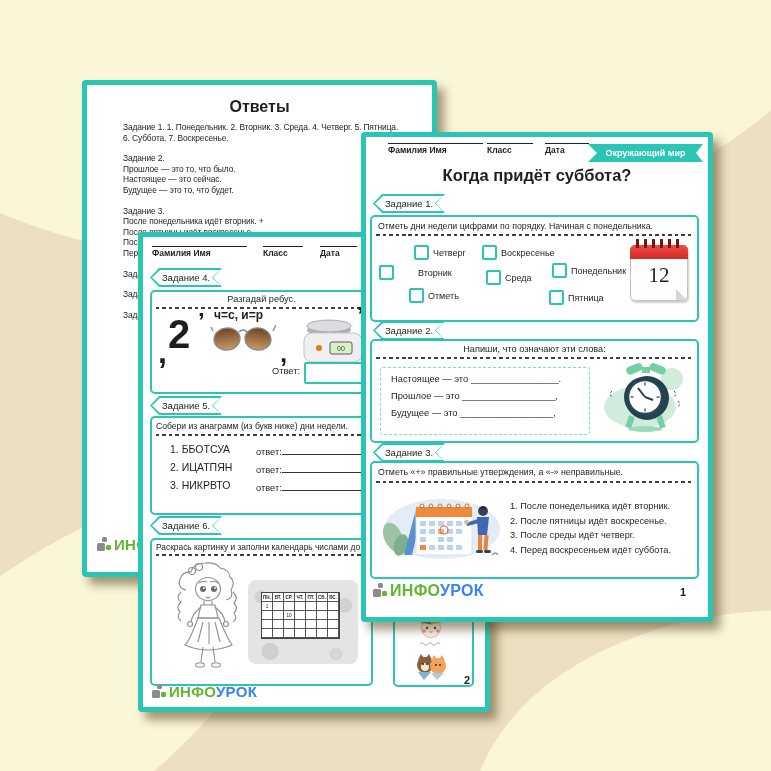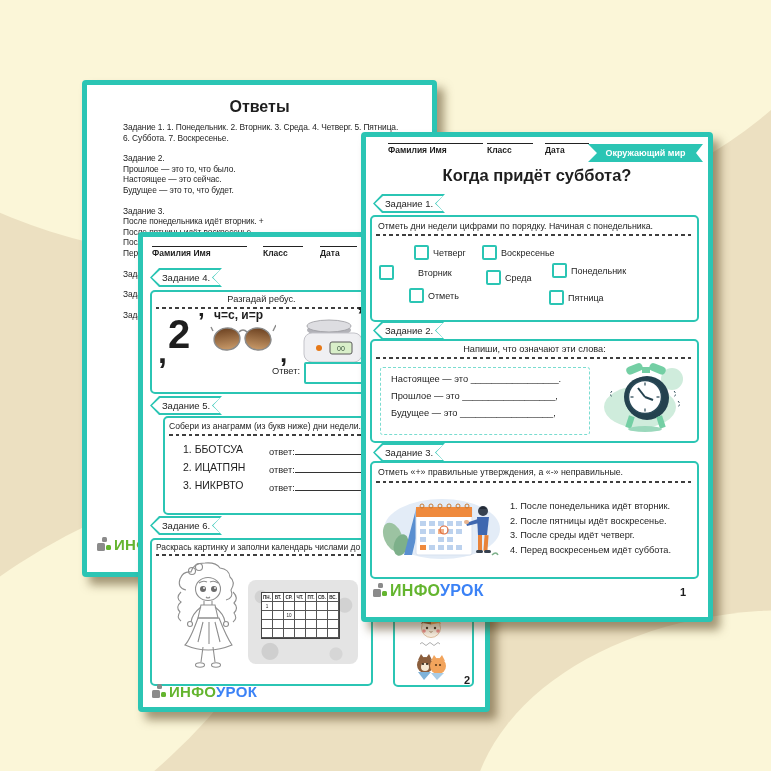--- a/index.html
+++ b/index.html
@@ -185,21 +185,21 @@
       <span class="rb" style="left:205px;top:12px;font-size:24px;">’</span>
       <span style="position:absolute;left:120px;top:74px;font-size:9.3px;">Ответ:</span>
       <i class="ansbox" style="left:152px;top:70px;width:60px;height:18px;"></i>
     </div>
 
     <div class="tag" style="left:7px;top:159px;width:72px;">
       <i class="tag-bg"></i>
         <i class="tag-fg"></i>
       <span class="tag-label">Задание 5.</span>
     </div>
-    <div class="tbox" style="left:20px;top:179px;width:219px;height:95px;padding-left:18px;">
+    <div class="tbox" style="left:7px;top:179px;width:219px;height:95px;padding-left:18px;">
       <div class="lins" style="left:4px;top:3px;font-size:8.6px;">Собери из анаграмм (из букв ниже) дни недели.</div>
       <i class="dash" style="left:4px;right:4px;top:16px;"></i>
       <div class="anitem" style="left:18px;top:25px;">1. ББОТСУА</div>
       <div class="anans" style="left:104px;top:27px;"><span>ответ:</span><i class="wline"></i></div>
       <div class="anitem" style="left:18px;top:43px;">2. ИЦАТПЯН</div>
       <div class="anans" style="left:104px;top:45px;"><span>ответ:</span><i class="wline"></i></div>
       <div class="anitem" style="left:18px;top:61px;">3. НИКРВТО</div>
       <div class="anans" style="left:104px;top:63px;"><span>ответ:</span><i class="wline"></i></div>
     </div>
 
@@ -370,20 +370,27 @@
           <span>Понедельник</span>
         </div>
       <div class="cbitem" style="left:37px;top:71px;">
           <i class="cb"></i>
           <span>Отметь</span>
         </div>
       <div class="cbitem" style="left:177px;top:73px;">
           <i class="cb"></i>
           <span>Пятница</span>
         </div>
+      <div class="calico" style="left:258px;top:22px;">
+        <div class="cal-card"></div>
+        <div class="cal-red"></div>
+        <div class="cal-rings"></div>
+        <div class="cal-num">12</div>
+        <div class="cal-fold"></div>
+      </div>
     </div>
 
     <div class="tag" style="left:7px;top:184px;width:72px;">
       <i class="tag-bg"></i>
         <i class="tag-fg"></i>
       <span class="tag-label">Задание 2.</span>
     </div>
     <div class="tbox" style="left:4px;top:202px;width:325px;height:100px;">
       <div class="cins" style="top:3px;">Напиши, что означают эти слова:</div>
       <i class="dash" style="left:4px;right:4px;top:16px;"></i>

